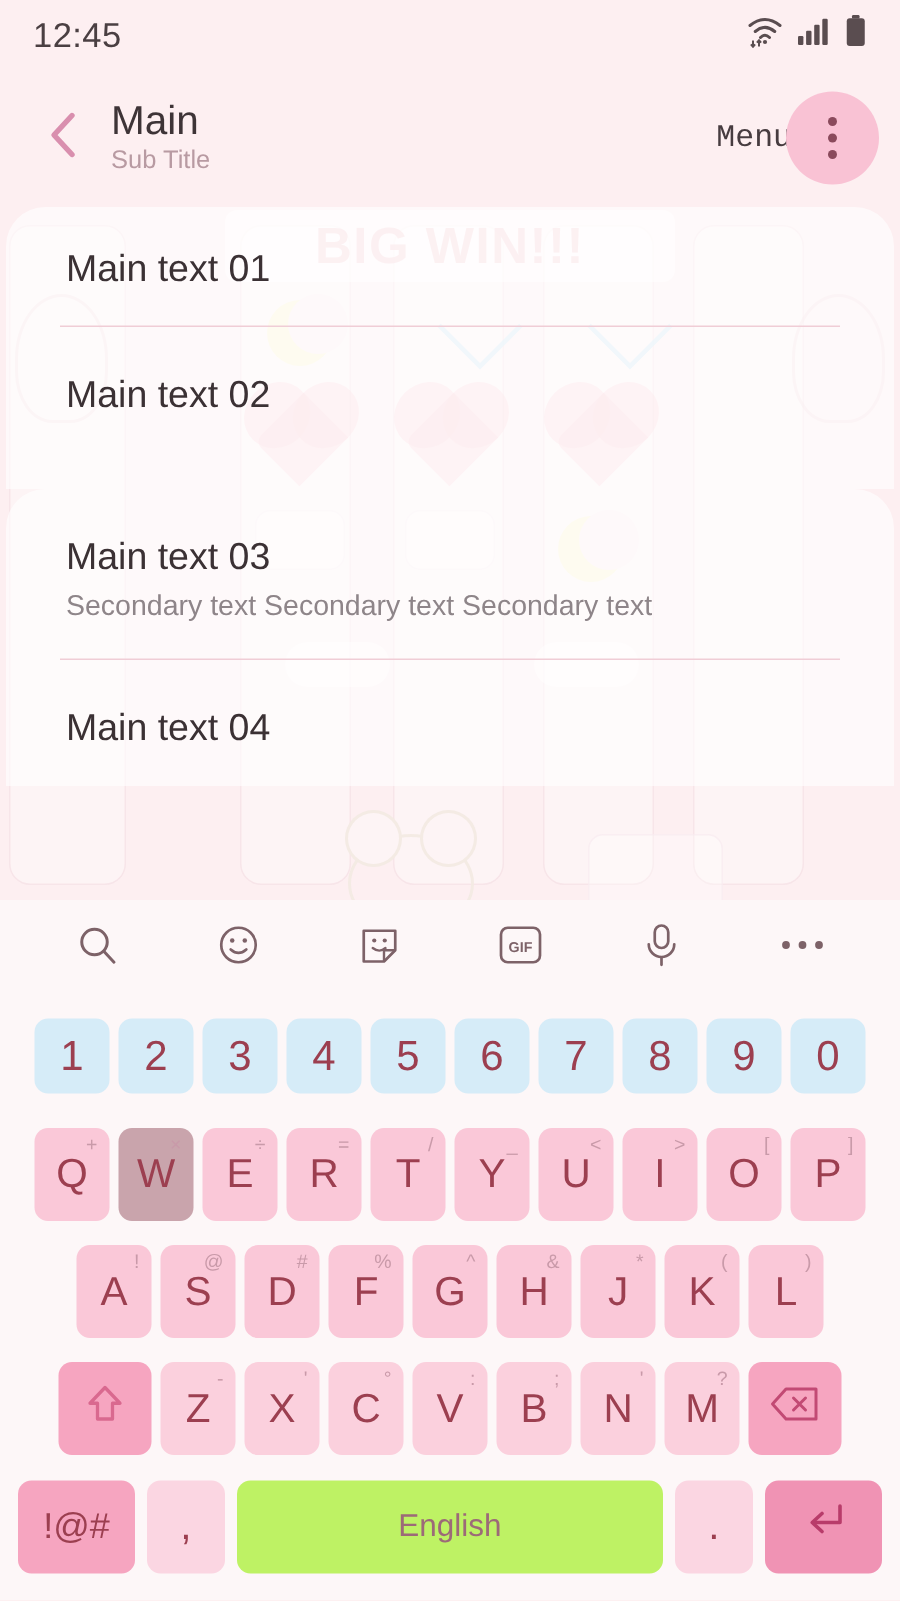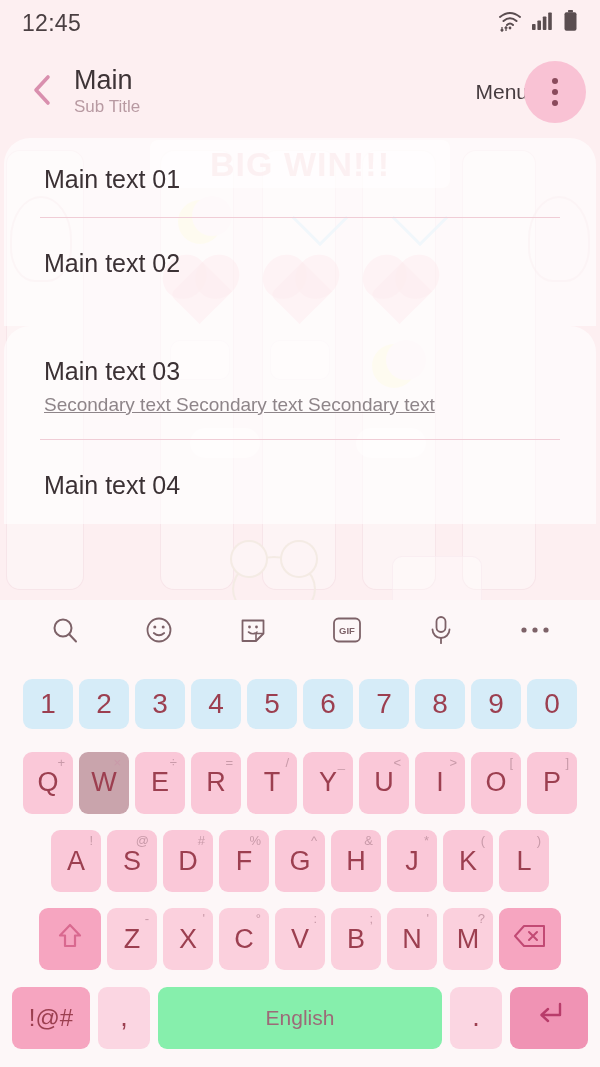--- a/index.html
+++ b/index.html
@@ -86,39 +86,39 @@
 
   
   .appbar {
     position:absolute; top:46px; left:0; width:600px; height:92px; z-index:6;
     display:flex; align-items:center; padding:0 14px 0 22px;
   }
   .back-btn { width:40px; display:flex; align-items:center; justify-content:center; cursor:pointer; }
   .titlewrap { margin-left:12px; flex:1; }
   .title-main { font-size:27px; color:#3e3437; line-height:1.08; }
   .title-sub  { font-size:17px; color:#b89aa2; line-height:1.3; margin-top:1px; }
-  .menu-label { font-size:21px; color:#473c40; margin-right:2px; }
+  .menu-label { font-size:21px; color:#473c40; margin-right:2px;font-family:Liberation Mono, monospace; }
   .menu-fab {
     width:62px; height:62px; border-radius:50%; background:#f9c2d4;
     display:flex; flex-direction:column; align-items:center; justify-content:center;
     gap:5px; cursor:pointer; margin-left:-6px;
   }
   .menu-dot { width:6px; height:6px; border-radius:50%; background:#8a4a5c; }
 
   
   .content { position:absolute; top:138px; left:0; width:600px; bottom:0; z-index:4; }
   .card {
     background:rgba(255,255,255,0.62);
     border-radius:26px 26px 0 0;
     margin:0 4px;
   }
   .card.flat { border-radius:26px 26px 0 0; }
   .row { padding:26px 40px 22px 40px; position:relative; }
   .row-main { font-size:25px; color:#3b3134; line-height:1.25; }
-  .row-sec  { font-size:19px; color:#8e8589; margin-top:6px; line-height:1.3;text-decoration:underline; }
+  .row-sec  { font-size:19px; color:#8e8589; margin-top:6px; line-height:1.3; }
   .divider { height:1px; background:#f0cdd6; margin:0 36px; }
   .subheader {
     padding:30px 40px 14px 40px; font-size:20px; font-weight:bold;
     color:#9dc0d8; letter-spacing:0.2px;
   }
 
   
   .keyboard {
     position:absolute; left:0; bottom:0; width:600px; height:467px;
     background:#fdf7f8; z-index:10;
@@ -137,21 +137,21 @@
     display:flex; align-items:center; justify-content:center;
     font-size:27px; color:#9c3f50; cursor:pointer; user-select:none;
   }
   .key.num   { background:#d6ecf8; width:50px; height:50px; font-size:28px; }
   .key.ltr   { background:#fac8d8; width:50px; height:62px; }
   .key.ltr.pressed { background:#c9a4ac; }
   .key.row3  { background:#fbd0dd; width:50px; height:62px; }
   .key.fn    { background:#f6a5c0; width:62px; height:62px; }
   .key.sym   { background:#f6a5c0; width:78px; height:62px; font-size:24px; }
   .key.punct { background:#fbd6e2; width:52px; height:62px; font-size:27px; }
-  .key.space { background:#86efac; flex:1; height:62px; font-size:21px; color:#9c6a78; }
+  .key.space { background:#bef264; flex:1; height:62px; font-size:21px; color:#9c6a78; }
   .key.enter { background:#f093b4; width:78px; height:62px; }
   .key-sub {
     position:absolute; top:3px; right:8px; font-size:13px; color:#c99aa9;
   }
   .kb-row.numrow { padding-top:8px; }
   .kb-row.botrow { gap:8px; padding:3px 8px; }
 </style>
 </head>
 <body>
 

